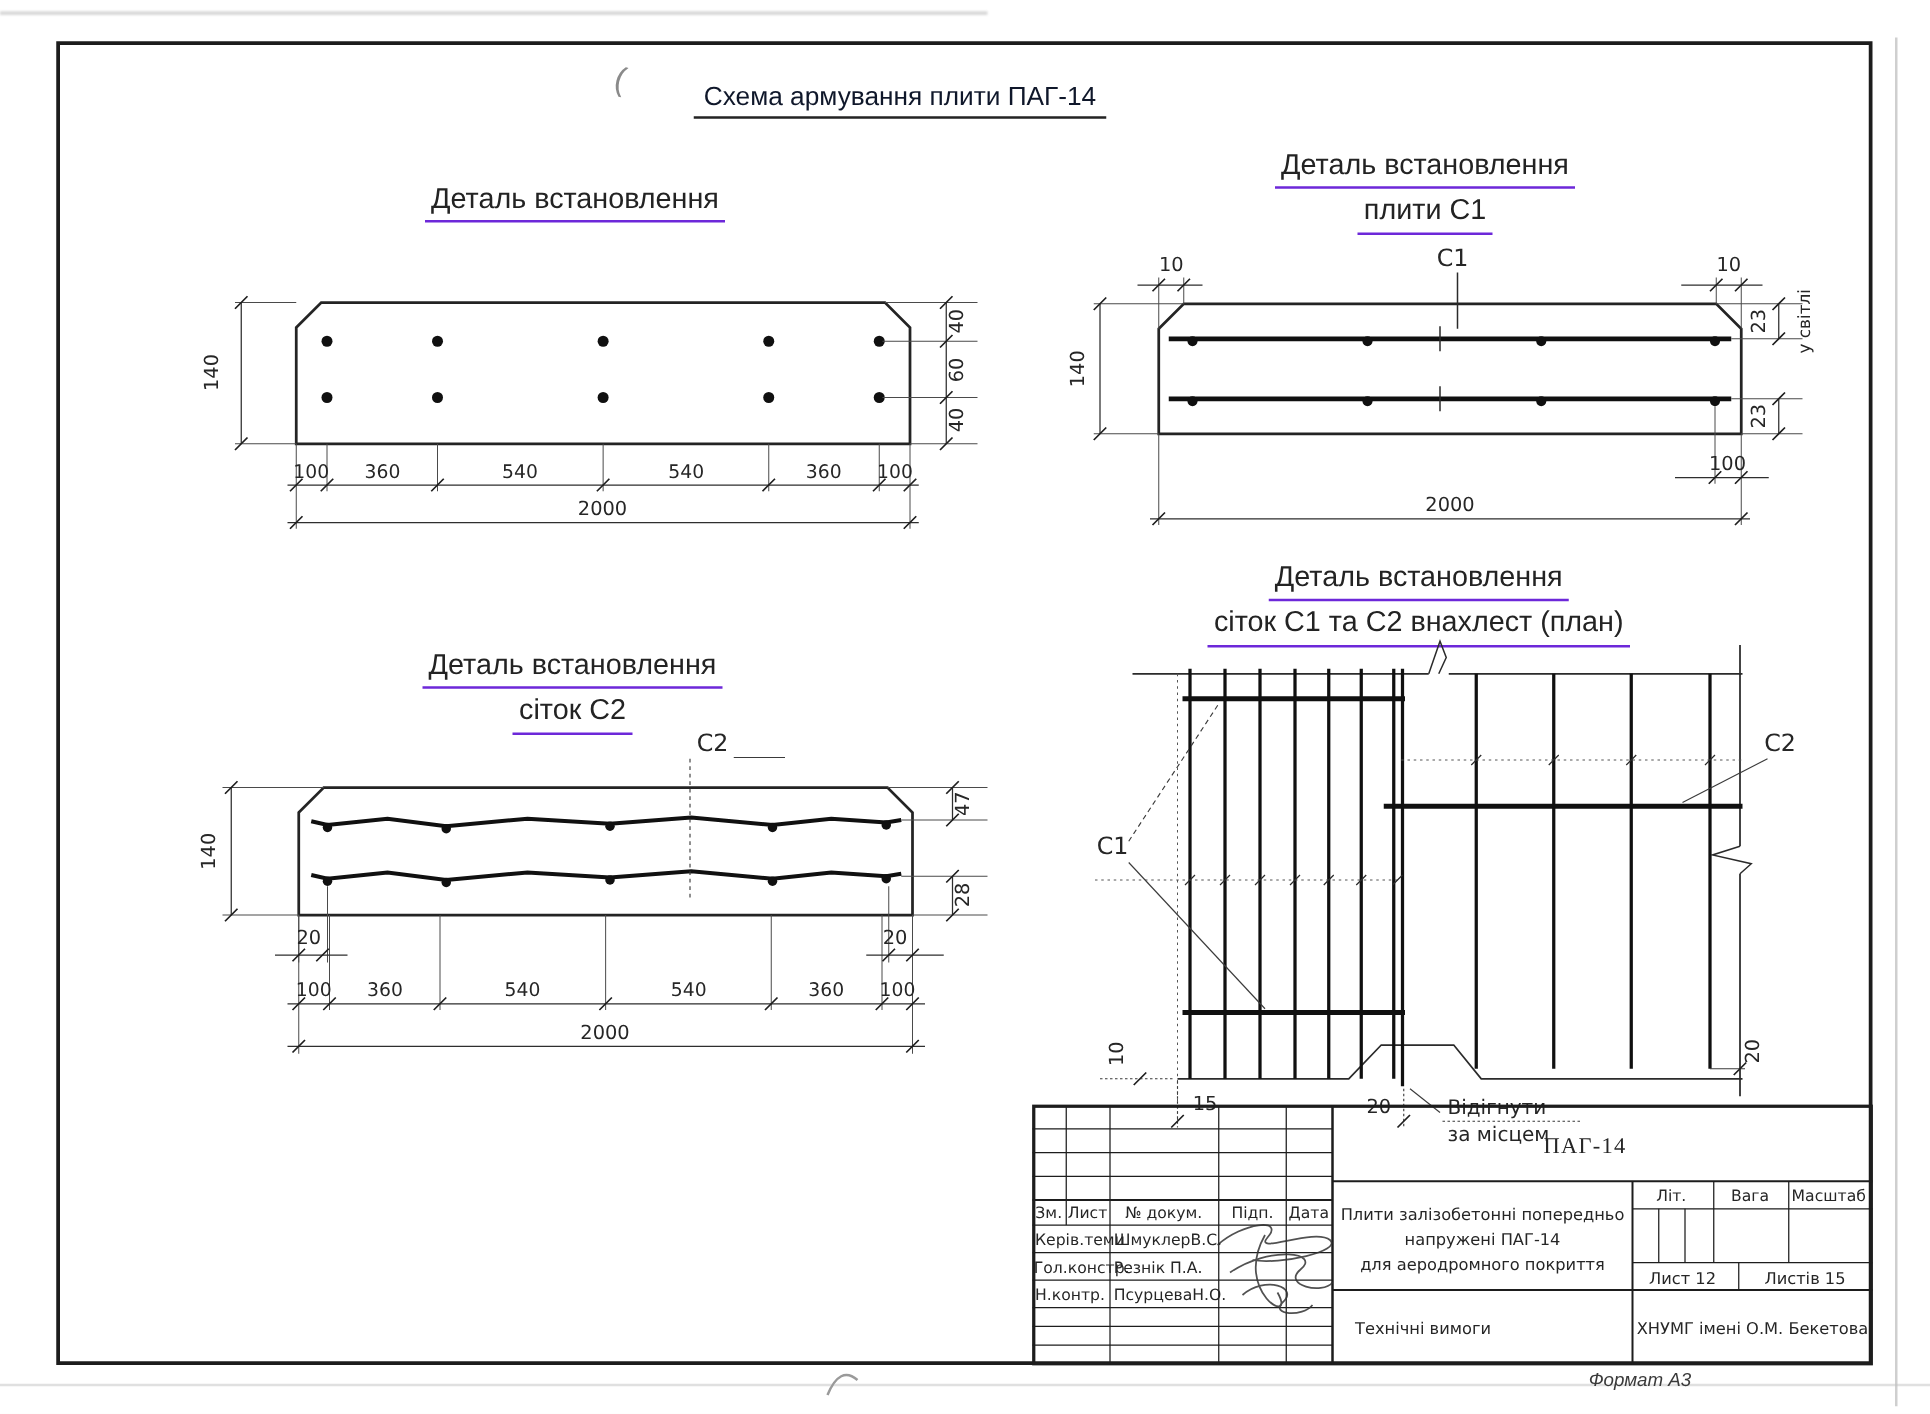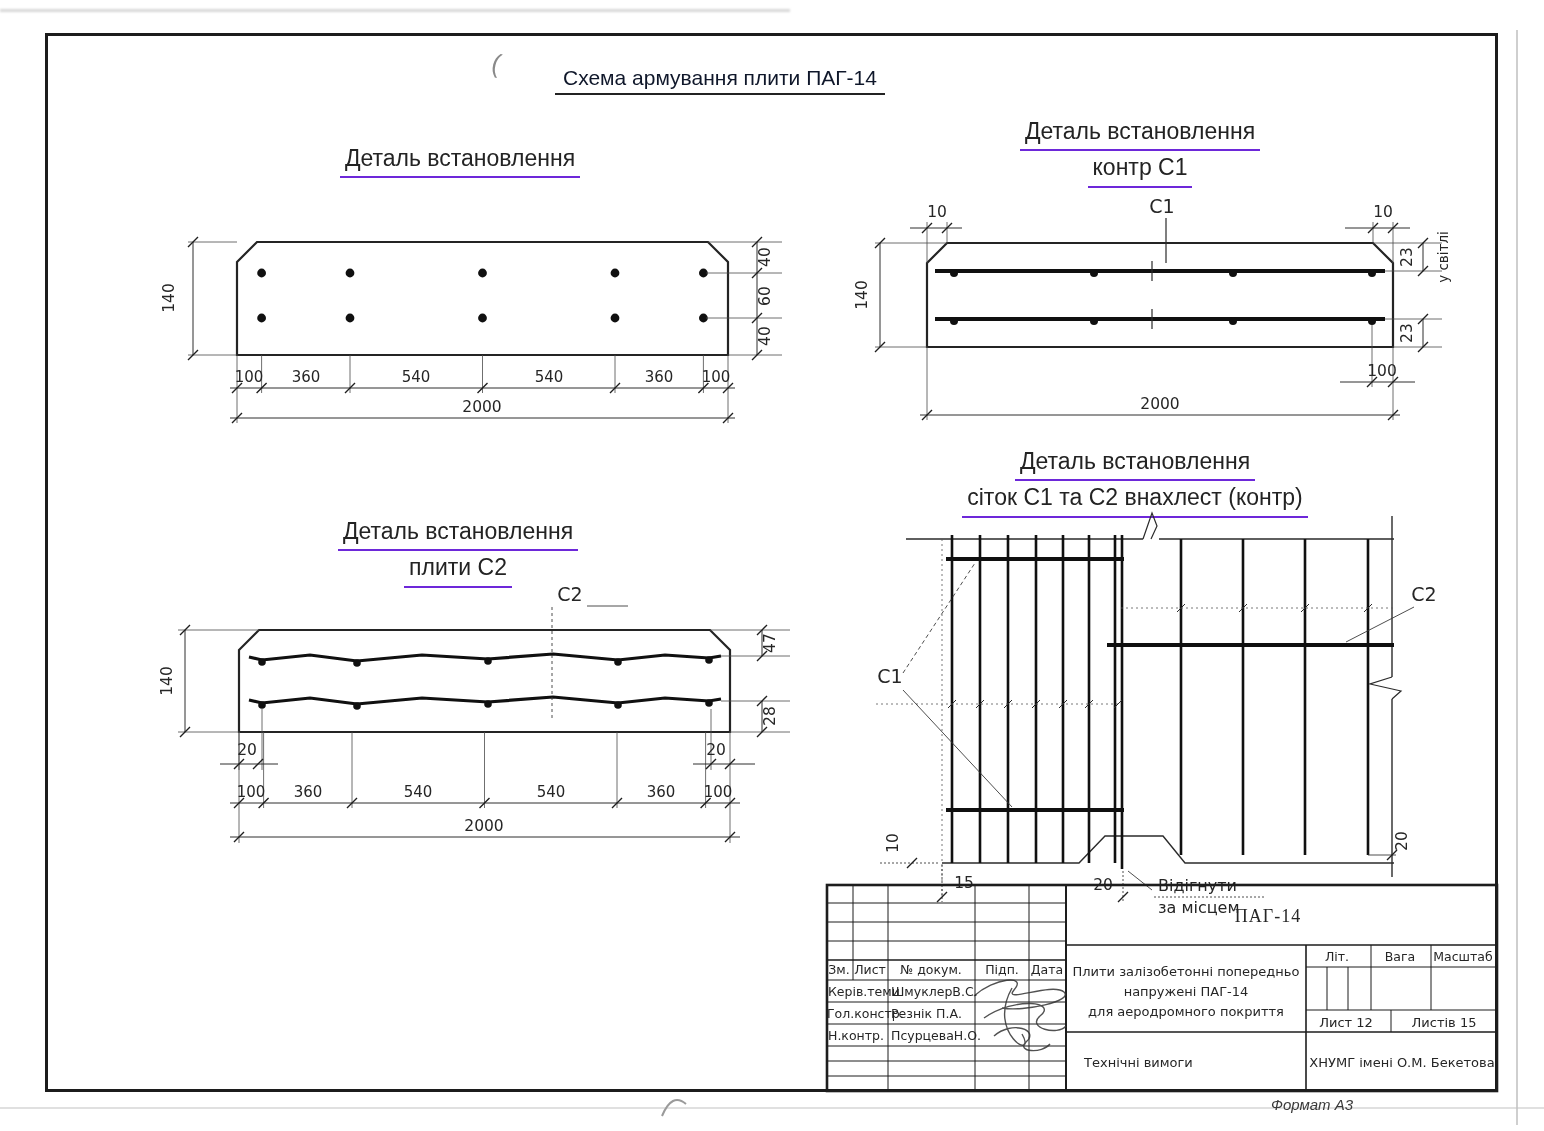--- a/index.html
+++ b/index.html
@@ -89,21 +89,21 @@
       <text class="dims" x="266" y="177" text-anchor="middle">540</text>
       <text class="dims" x="399" y="177" text-anchor="middle">540</text>
       <text class="dims" x="509" y="177" text-anchor="middle">360</text>
       <text class="dims" x="566" y="177" text-anchor="middle">100</text>
       <text class="dim" x="332" y="207" text-anchor="middle">2000</text>
     </g>
   </svg>
 
   <div class="abs dtitle" style="left:950px;top:115px;width:380px;">
     <span>Деталь встановлення</span><br>
-    <span>контр С1</span>
+    <span>плити С1</span>
   </div>
 
   <svg class="abs" style="left:850px;top:195px;" width="660" height="235" viewBox="0 0 660 235">
     <g>
       <path d="M77,68 L97,48 L523,48 L543,68 L543,152 L77,152 Z" fill="none" stroke="#242424" stroke-width="2.2"></path>
     </g>
     <g stroke="#101010" stroke-width="3.8">
       <path d="M85,76 H535 M85,124 H535"></path>
     </g>
     <g fill="#101010">
@@ -142,21 +142,21 @@
       <text class="dim" transform="rotate(-90 562 62)" x="562" y="62" text-anchor="middle">23</text>
       <text style="font-size:13.5px" transform="rotate(-90 598 62)" x="598" y="62" text-anchor="middle">у світлі</text>
       <text class="dim" transform="rotate(-90 562 138)" x="562" y="138" text-anchor="middle">23</text>
       <text class="dim" x="532" y="181" text-anchor="middle">100</text>
       <text class="dim" x="310" y="214" text-anchor="middle">2000</text>
     </g>
   </svg>
 
   <div class="abs dtitle" style="left:268px;top:515px;width:380px;">
     <span>Деталь встановлення</span><br>
-    <span>плити С2</span>
+    <span>сіток С2</span>
   </div>
 
   <svg class="abs" style="left:150px;top:585px;" width="660" height="270" viewBox="0 0 660 270">
     <g>
       <path d="M89,65 L109,45 L560,45 L580,65 L580,147 L89,147 Z" fill="none" stroke="#242424" stroke-width="2.2"></path>
     </g>
     <g stroke="#101010" stroke-width="3.2" fill="none">
       <polyline points="99,72 112,75 160,70 207,76 272,70 338,74 403,69 468,75 515,70 559,73 571,71"></polyline>
       <polyline points="99,115 112,118 160,113 207,119 272,113 338,117 403,112 468,118 515,113 559,116 571,114"></polyline>
     </g>
@@ -204,21 +204,21 @@
       <text class="dims" x="268" y="212" text-anchor="middle">540</text>
       <text class="dims" x="401" y="212" text-anchor="middle">540</text>
       <text class="dims" x="511" y="212" text-anchor="middle">360</text>
       <text class="dims" x="568" y="212" text-anchor="middle">100</text>
       <text class="dim" x="334" y="246" text-anchor="middle">2000</text>
     </g>
   </svg>
 
   <div class="abs dtitle" style="left:900px;top:445px;width:470px;">
     <span>Деталь встановлення</span><br>
-    <span>сіток С1 та С2 внахлест (контр)</span>
+    <span>сіток С1 та С2 внахлест (план)</span>
   </div>
 
   <svg class="abs" style="left:840px;top:505px;" width="680" height="420" viewBox="0 0 680 420">
     <g stroke="#2b2b2b" stroke-width="1.4" fill="none">
       <path d="M66,34 H303 M319,34 H554 M552,11 V172 M552,194 V372"></path>
       <polyline points="102,358 239,358 265,331 323,331 345,358 554,358"></polyline>
     </g>
     <g stroke="#2b2b2b" stroke-width="1.2" fill="none">
       <path d="M303,34 L312,8 L317,21 L311,34"></path>
       <path d="M552,172 L530,179 L561,186 L552,194"></path>

